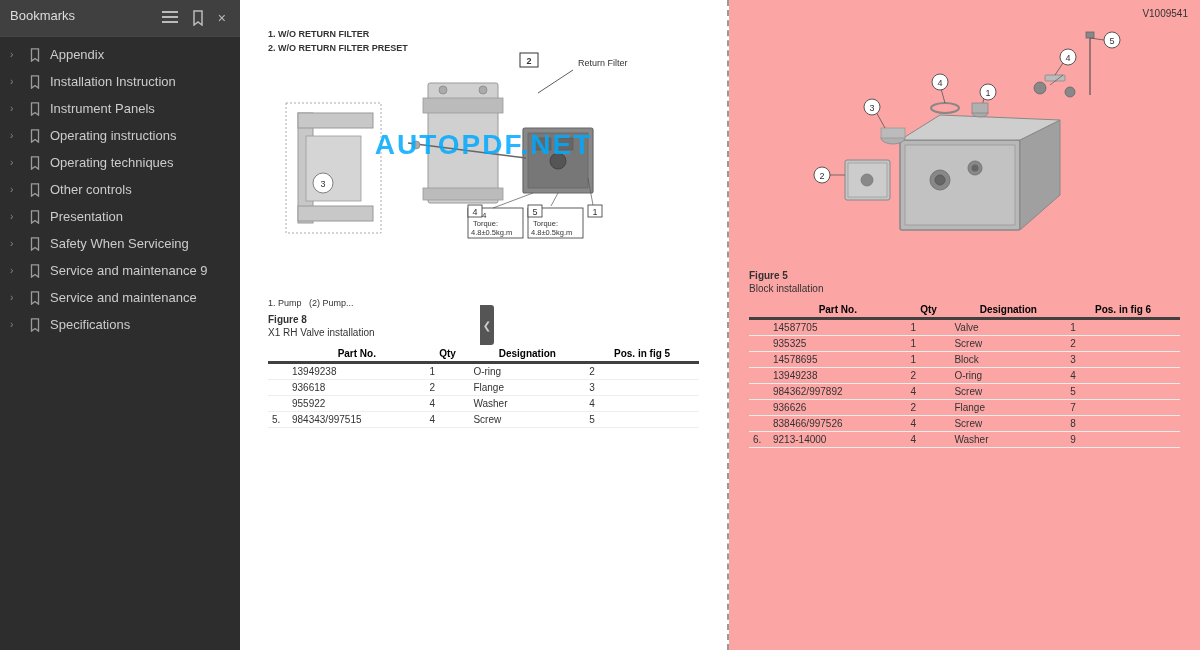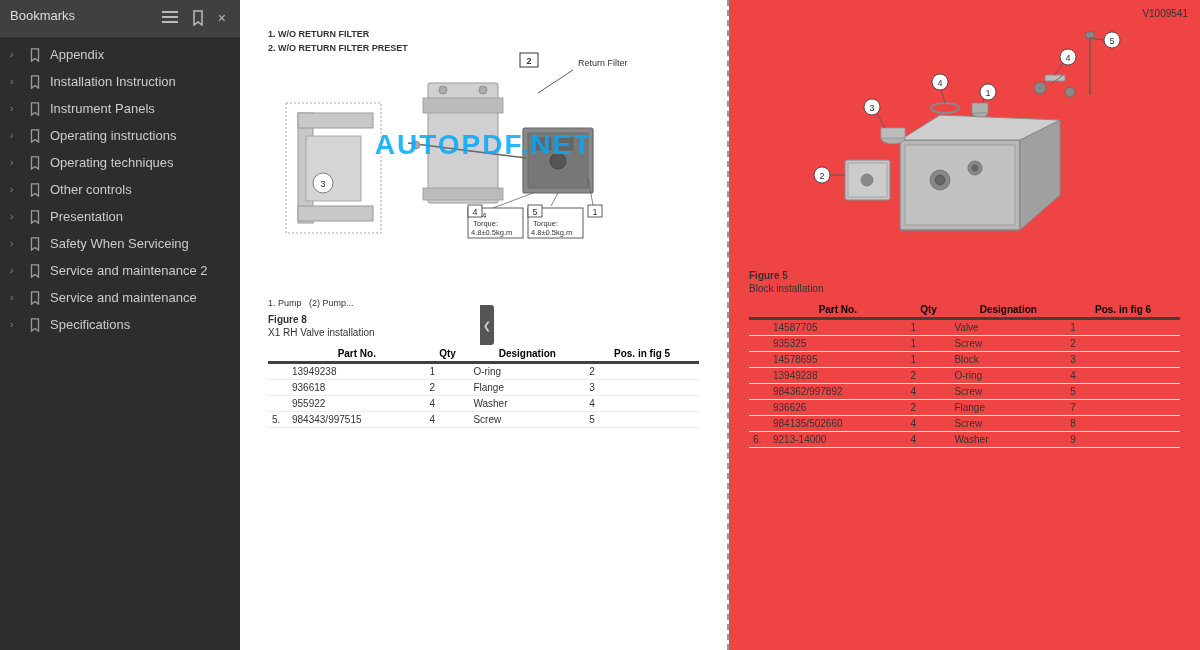--- a/index.html
+++ b/index.html
@@ -137,21 +137,21 @@
       background: white;
       overflow: hidden;
       position: relative;
       padding: 28px;
       border-right: 2px dashed #999;
     }
 
     
     #right-page {
       flex: 1;
-      background: #ef4444;
+      background: #fca5a5;
       overflow: hidden;
       position: relative;
       padding: 20px;
     }
 
     .figure-label {
       font-size: 10px;
       font-weight: bold;
       color: #333;
       margin-bottom: 2px;
@@ -317,21 +317,21 @@
         </span>
         <span class="bookmark-label">Safety When Serviceing</span>
       </div>
       <div class="bookmark-item">
         <span class="bookmark-chevron">›</span>
         <span class="bookmark-icon">
           <svg viewBox="0 0 12 16">
             <path d="M2 1h8v14l-4-3-4 3V1z"></path>
           </svg>
         </span>
-        <span class="bookmark-label">Service and maintenance 2</span>
+        <span class="bookmark-label">Service and maintenance 9</span>
       </div>
       <div class="bookmark-item">
         <span class="bookmark-chevron">›</span>
         <span class="bookmark-icon">
           <svg viewBox="0 0 12 16">
             <path d="M2 1h8v14l-4-3-4 3V1z"></path>
           </svg>
         </span>
         <span class="bookmark-label">Service and maintenance</span>
       </div>
@@ -582,21 +582,21 @@
   </tr>
           <tr>
     <td></td>
     <td>936626</td>
     <td>2</td>
     <td>Flange</td>
     <td>7</td>
   </tr>
           <tr>
     <td></td>
-    <td>984135/502660</td>
+    <td>838466/997526</td>
     <td>4</td>
     <td>Screw</td>
     <td>8</td>
   </tr>
           <tr>
     <td>6.</td>
     <td>9213-14000</td>
     <td>4</td>
     <td>Washer</td>
     <td>9</td>

